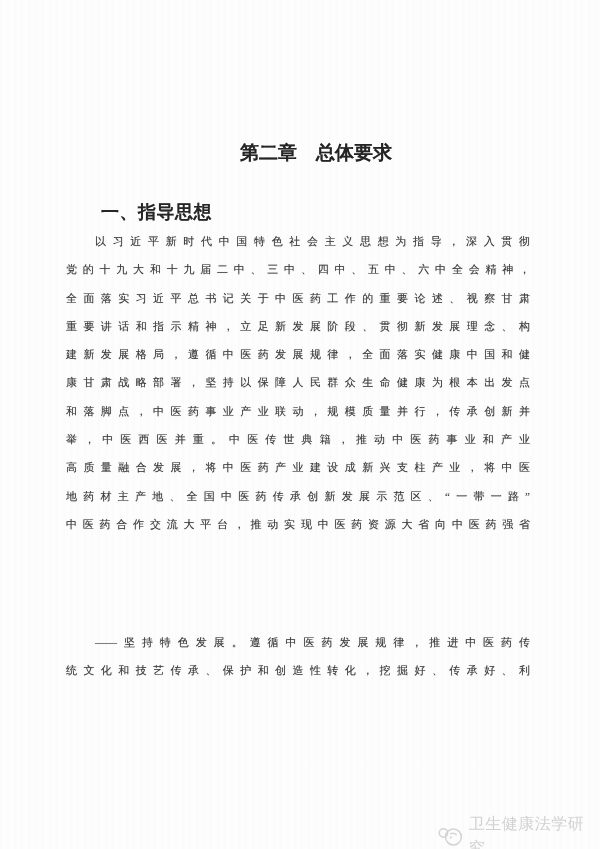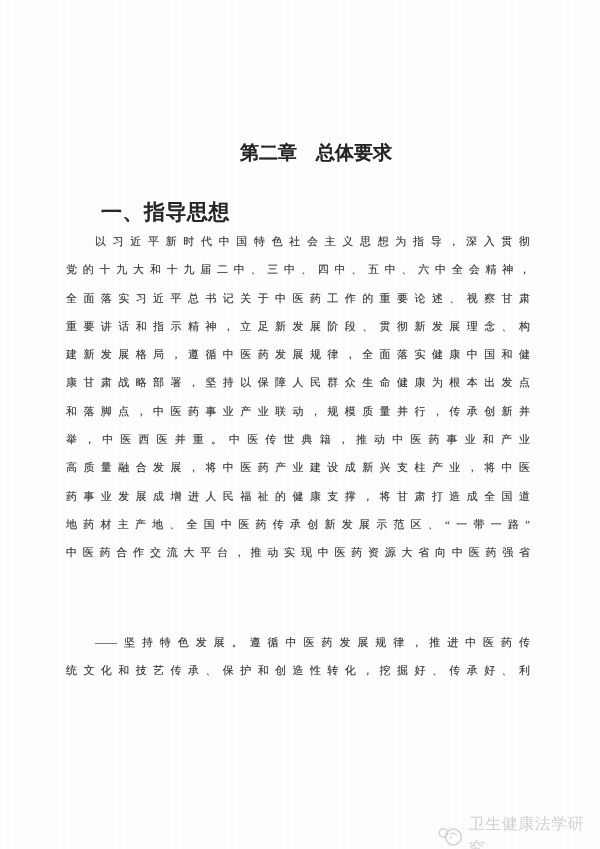--- a/index.html
+++ b/index.html
@@ -30,21 +30,21 @@
     font-size: 19px;
     line-height: 28px;
     color: #242424;
     text-shadow: 0 0 0.5px rgba(40,40,40,0.45);
   }
   .sec-heading {
     position: absolute;
     left: 101px;
     font-family: "Liberation Sans", "DejaVu Sans", sans-serif;
     font-weight: 700;
-    font-size: 21px;
+    font-size: 18px;
     line-height: 24px;
     color: #262626;
     letter-spacing: 0.5px;
     text-shadow: 0 0 0.5px rgba(40,40,40,0.4);
   }
   .heading-1 { top: 200px; }
   .heading-2 { top: 600px; }
   .para {
     position: absolute;
     left: 66px;
@@ -98,21 +98,20 @@
   <div class="para para-1">
     <div class="line indent">以习近平新时代中国特色社会主义思想为指导，深入贯彻</div>
     <div class="line">党的十九大和十九届二中、三中、四中、五中、六中全会精神，</div>
     <div class="line">全面落实习近平总书记关于中医药工作的重要论述、视察甘肃</div>
     <div class="line">重要讲话和指示精神，立足新发展阶段、贯彻新发展理念、构</div>
     <div class="line">建新发展格局，遵循中医药发展规律，全面落实健康中国和健</div>
     <div class="line">康甘肃战略部署，坚持以保障人民群众生命健康为根本出发点</div>
     <div class="line">和落脚点，中医药事业产业联动，规模质量并行，传承创新并</div>
     <div class="line">举，中医西医并重。中医传世典籍，推动中医药事业和产业</div>
     <div class="line">高质量融合发展，将中医药产业建设成新兴支柱产业，将中医</div>
-    <div class="line">药事业发展成增进人民福祉的健康支撑，将甘肃打造成全国道</div>
     <div class="line">地药材主产地、全国中医药传承创新发展示范区、“一带一路”</div>
     <div class="line">中医药合作交流大平台，推动实现中医药资源大省向中医药强省</div>
   </div>
 
 
   <div class="para para-2">
     <div class="line indent">——坚持特色发展。遵循中医药发展规律，推进中医药传</div>
     <div class="line">统文化和技艺传承、保护和创造性转化，挖掘好、传承好、利</div>
   </div>
 

